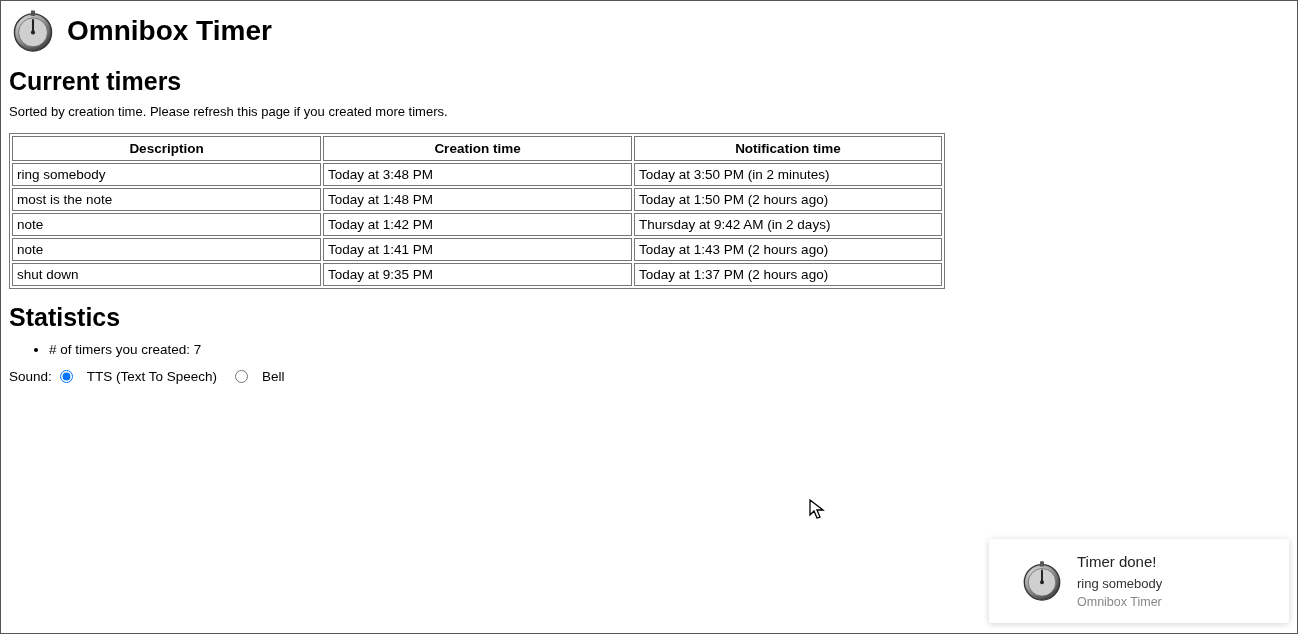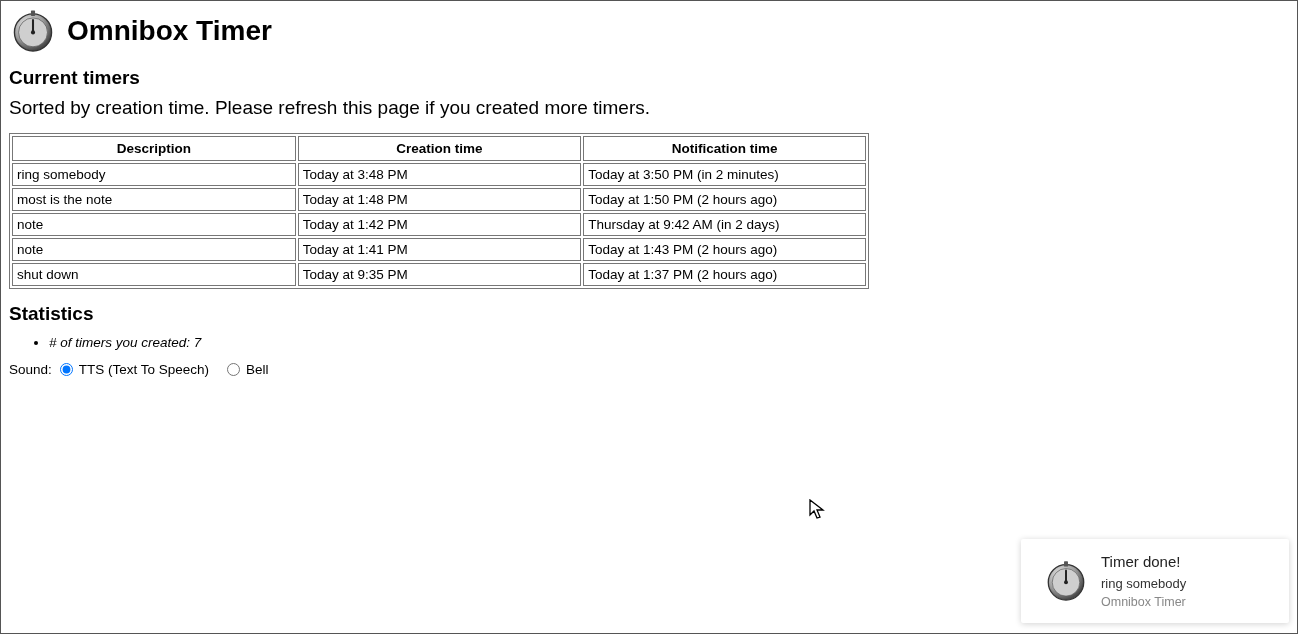--- a/index.html
+++ b/index.html
@@ -27,33 +27,33 @@
     width: 44px;
     height: 44px;
     margin-left: 2px;
   }
   h1.app-title {
     font-size: 28px;
     font-weight: 700;
     margin: 0;
   }
   h2 {
-    font-size: 19px;
+    font-size: 25px;
     font-weight: 700;
     margin: 14px 0 8px 0;
   }
   .subtext {
-    font-size: 19px;
+    font-size: 13px;
     margin: 8px 0 14px 0;
   }
   table.timers {
     border-collapse: separate;
     border-spacing: 2px;
     border: 1px solid #777;
-    width: 860px;
+    width: 936px;
     margin-bottom: 8px;
   }
   table.timers th, table.timers td {
     border: 1px solid #777;
     padding: 3px 4px;
     text-align: left;
     font-size: 13.5px;
     font-weight: 400;
   }
   table.timers th {
@@ -64,50 +64,49 @@
   table.timers .col-desc { width: 287px; }
   table.timers .col-created { width: 287px; }
   table.timers .col-notify { width: 286px; }
   ul.stats {
     margin: 6px 0 8px 0;
     padding-left: 40px;
   }
   ul.stats li {
     font-size: 13.5px;
     padding: 2px 0;
-    font-style: italic;
   }
   .opt-row {
     font-size: 13.5px;
     margin: 10px 0 14px 0;
     display: flex;
     align-items: center;
     gap: 4px;
   }
   .opt-row label {
     display: inline-flex;
-    gap: 6px;
+    gap: 14px;
     margin-left: 4px;
     margin-right: 10px;
   }
   .opt-row input[type=radio] {
     margin: 0;
   }
   .toast {
     position: absolute;
     right: 8px;
     bottom: 10px;
-    width: 268px;
+    width: 300px;
     background: #fff;
     box-shadow: 0 1px 6px rgba(0,0,0,0.18);
     border-radius: 2px;
     display: flex;
     align-items: center;
     gap: 14px;
-    padding: 14px 24px;
+    padding: 14px 32px;
   }
   .toast .t-icon { width: 42px; height: 42px; flex: 0 0 auto; }
   .toast .t-body { flex: 1 1 auto; }
   .toast .t-title { font-size: 15px; color: #222; margin-bottom: 6px; }
   .toast .t-msg { font-size: 13px; color: #333; margin-bottom: 4px; }
   .toast .t-src { font-size: 12.5px; color: #888; }
   .cursor {
     position: absolute;
     left: 808px;
     top: 498px;

